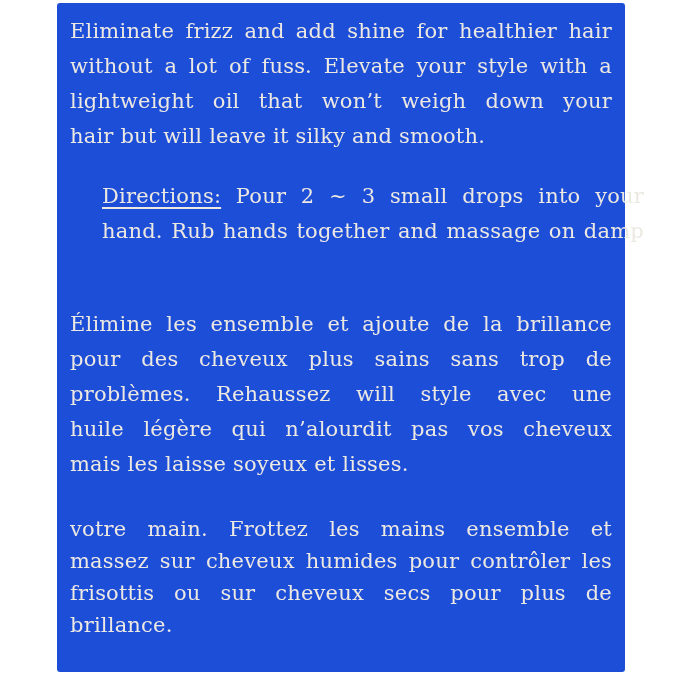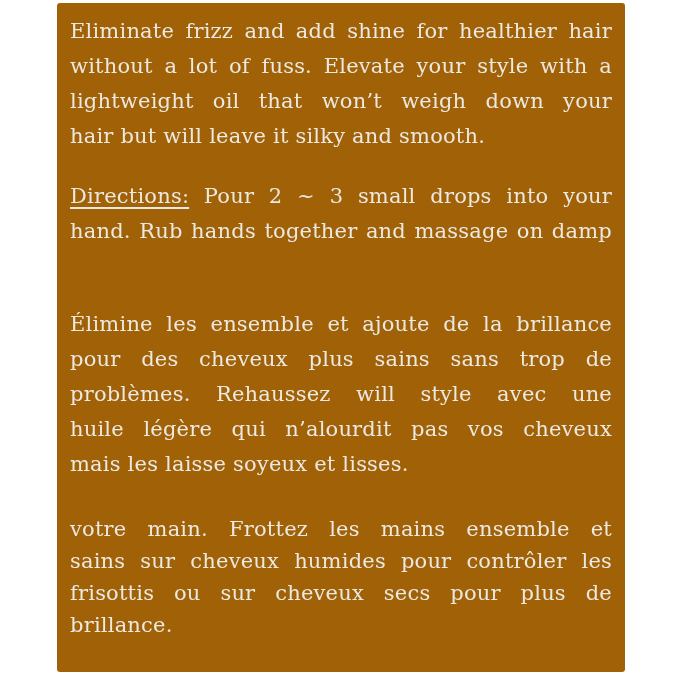--- a/index.html
+++ b/index.html
@@ -14,42 +14,42 @@
     background: #ffffff;
     overflow: hidden;
     font-family: "DejaVu Serif", serif;
   }
   .label {
     position: absolute;
     left: 57px;
     top: 3px;
     width: 568px;
     height: 669px;
-    background: #a16207;
+    background: #1d4ed8;
     border-radius: 3px;
   }
   .para {
     position: absolute;
     left: 13px;
     width: 542px;
     color: #ece8e2;
     font-size: 21px;
     letter-spacing: 0.2px;
   }
   .para .line {
     text-align: justify;
     text-align-last: justify;
     line-height: 35px;
     white-space: normal;
   }
   .para .line.last {
     text-align-last: auto;
   }
   #para-en-intro   { top: 11px; }
-  #para-en-dir     { top: 176px; }
+  #para-en-dir     { top: 176px; margin-left: 32px; }
   #para-fr-intro   { top: 304px; }
   #para-fr-dir     { top: 510px; }
   #para-fr-dir .line { line-height: 32px; }
   .u {
     text-decoration: underline;
     text-decoration-thickness: 2px;
     text-underline-offset: 4px;
   }
 </style>
 </head>
@@ -73,19 +73,19 @@
     <div class="para" id="para-fr-intro">
       <div class="line">Élimine les ensemble et ajoute de la brillance</div>
       <div class="line">pour des cheveux plus sains sans trop de</div>
       <div class="line">problèmes. Rehaussez will style avec une</div>
       <div class="line">huile légère qui n’alourdit pas vos cheveux</div>
       <div class="line last">mais les laisse soyeux et lisses.</div>
     </div>
 
     <div class="para" id="para-fr-dir">
       <div class="line">votre main. Frottez les mains ensemble et</div>
-      <div class="line">sains sur cheveux humides pour contrôler les</div>
+      <div class="line">massez sur cheveux humides pour contrôler les</div>
       <div class="line">frisottis ou sur cheveux secs pour plus de</div>
       <div class="line last">brillance.</div>
     </div>
 
   </div>
 </div>
 
 </body></html>

